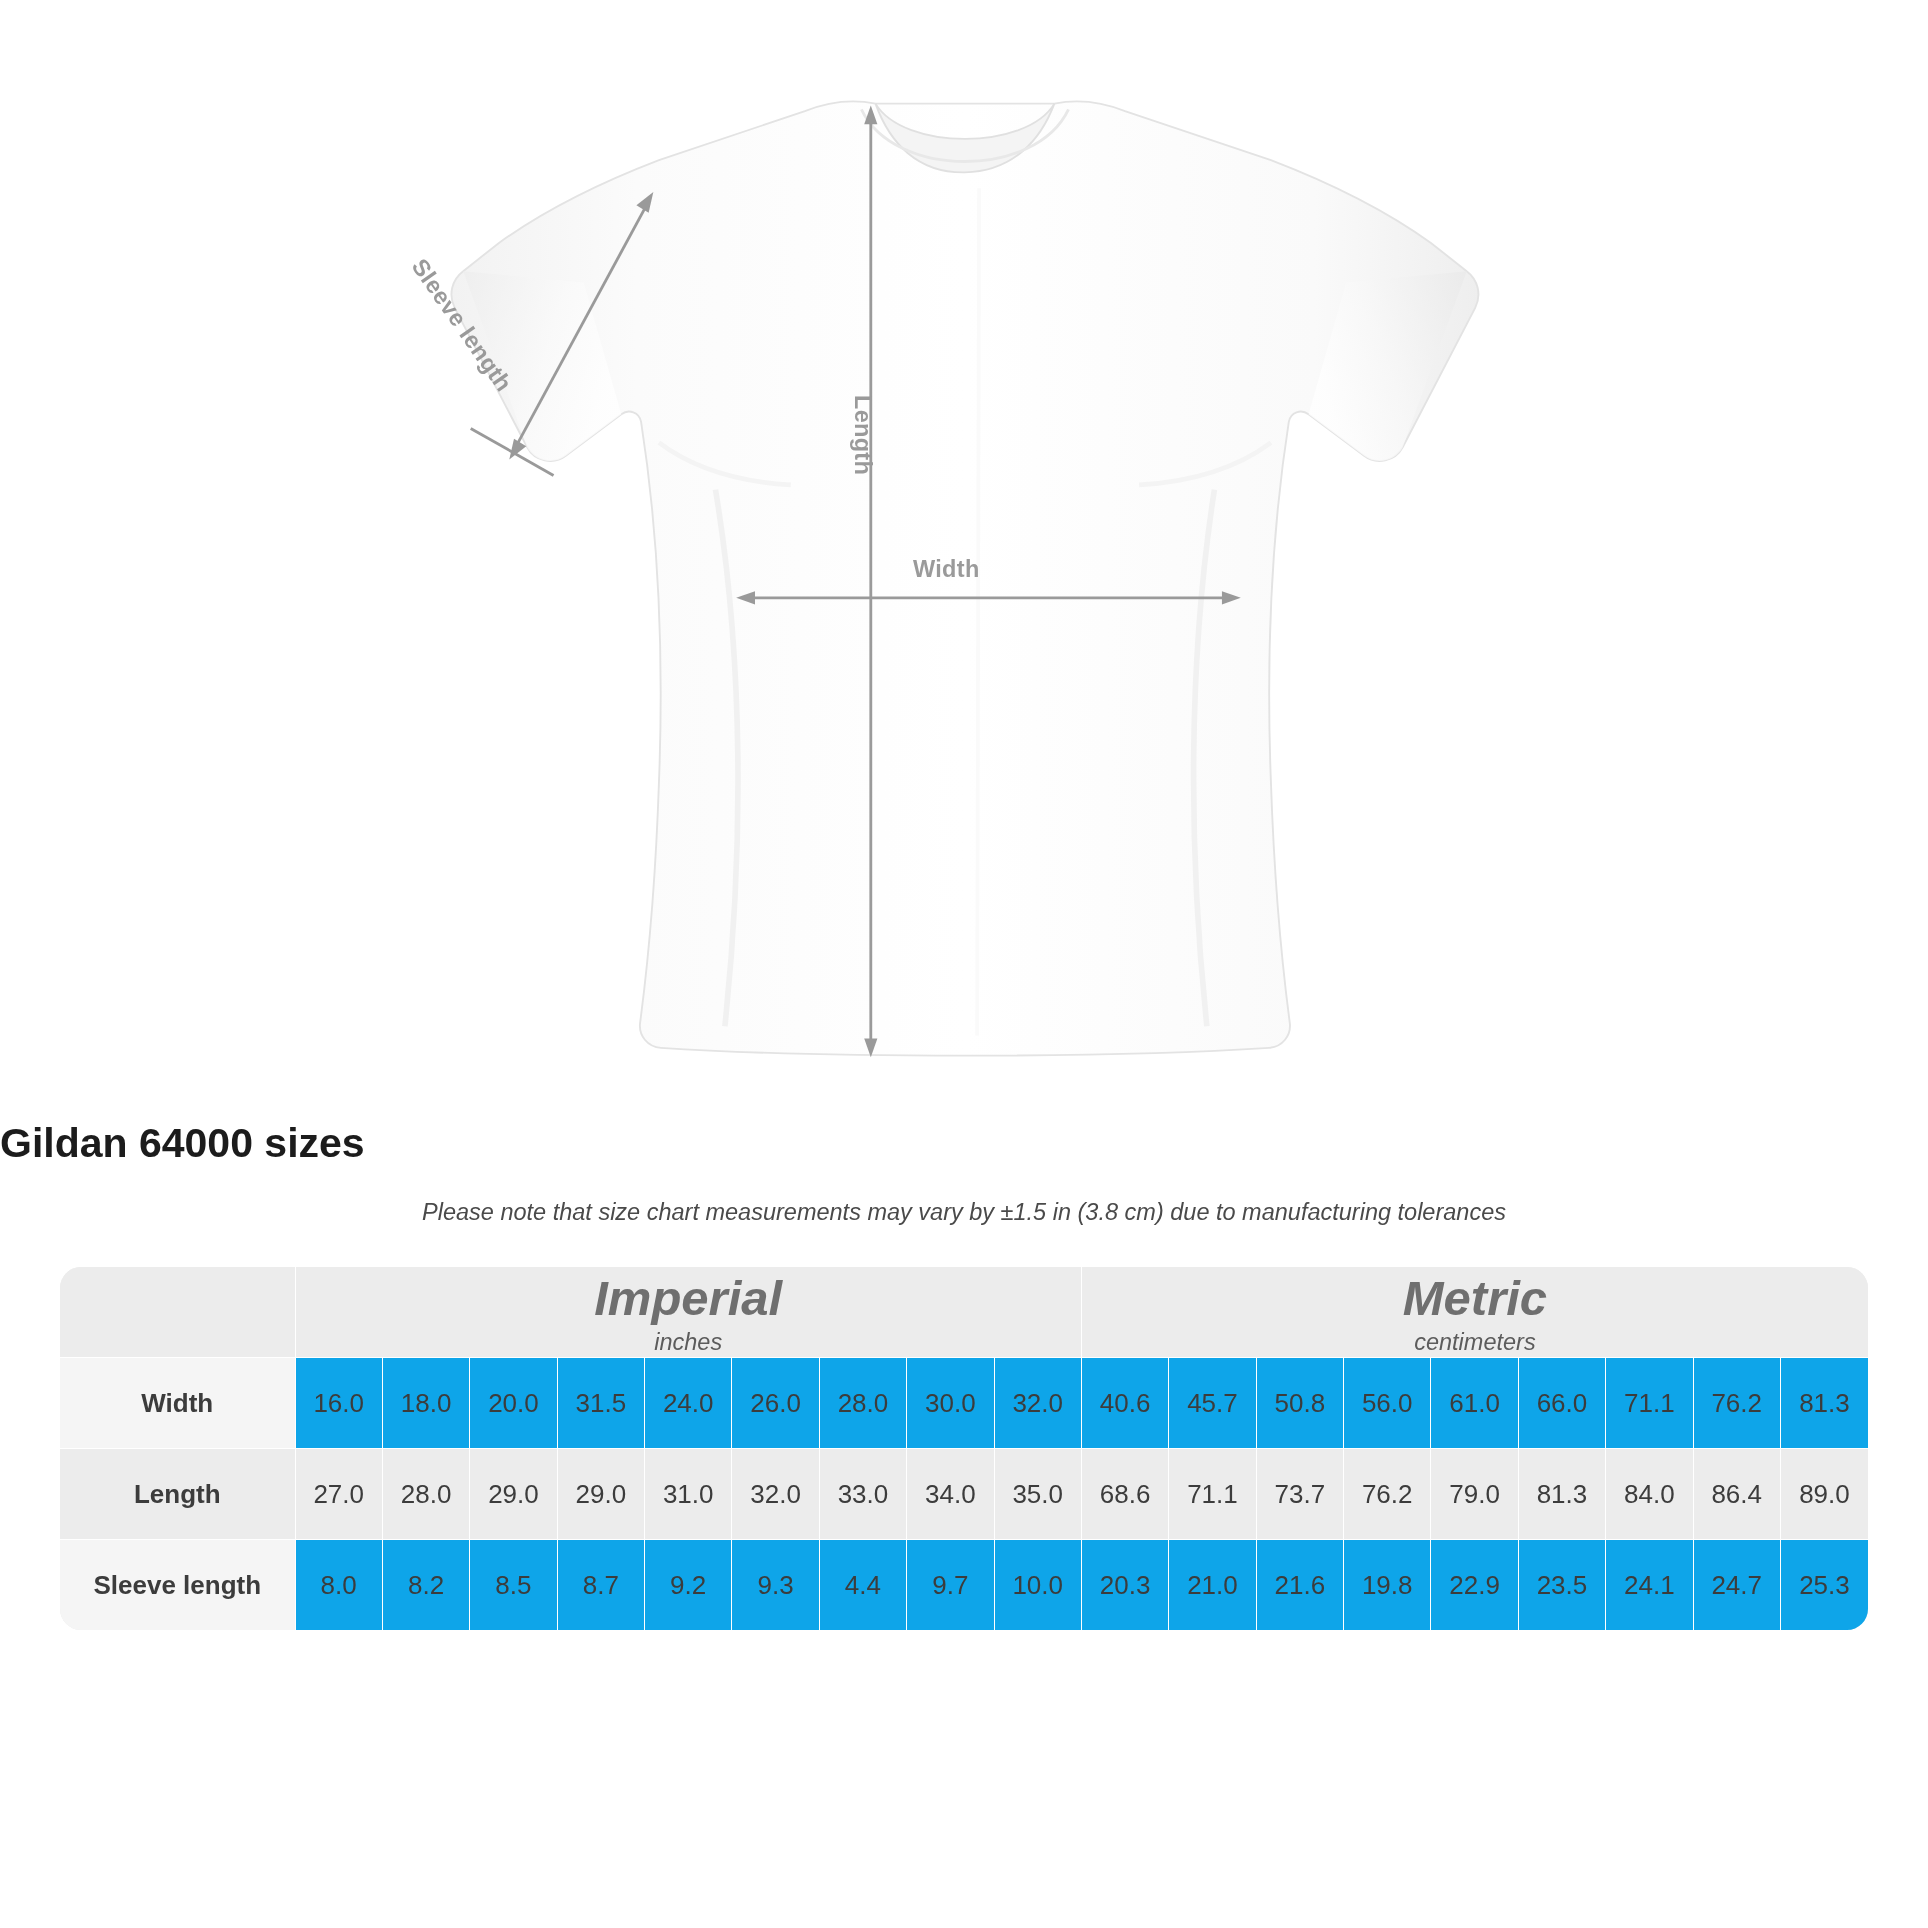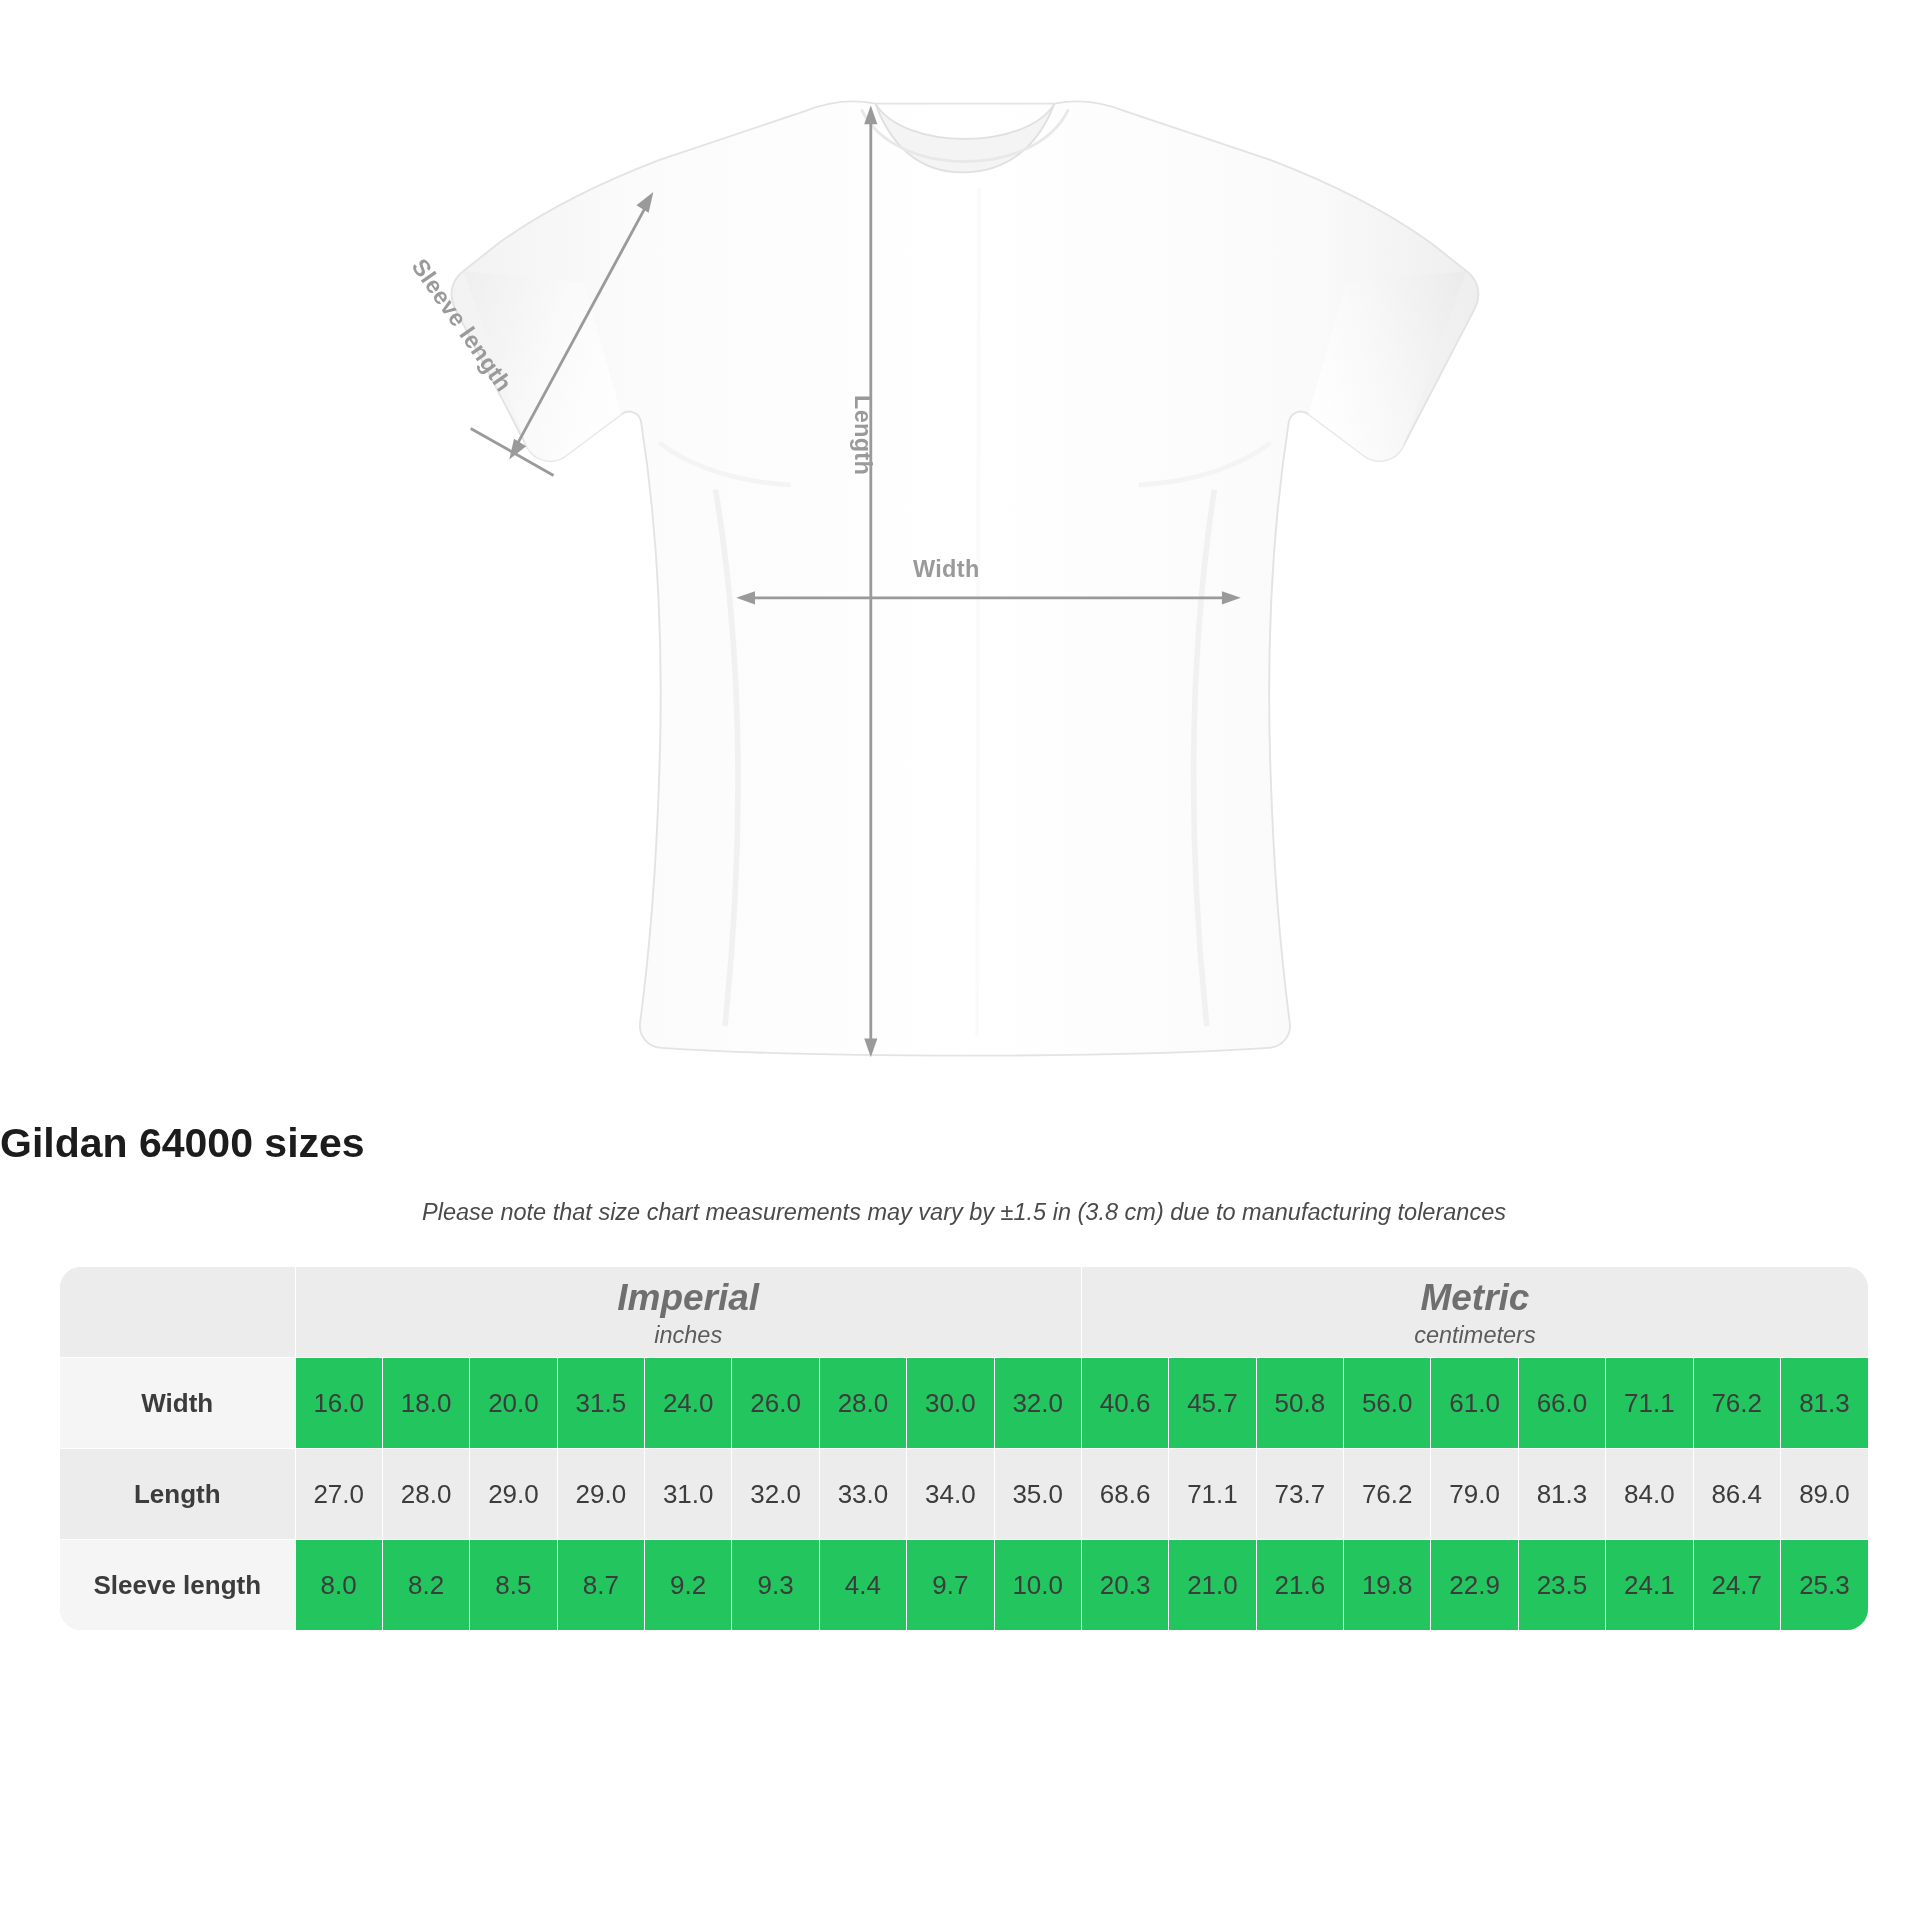--- a/index.html
+++ b/index.html
@@ -92,21 +92,21 @@
     color: #3c3c3c;
     padding: 0;
     height: 90px;
     background: #ececec;
   }
   .unit-head {
     height: 151px;
     vertical-align: middle;
   }
   .unit-head .unit-name {
-    font-size: 37px;
+    font-size: 49px;
     font-weight: bold;
     font-style: italic;
     color: #6f6f6f;
     line-height: 1.2;
   }
   .unit-head .unit-sub {
     font-size: 23.5px;
     font-style: italic;
     color: #5c5c5c;
     margin-top: 1px;
@@ -119,21 +119,21 @@
   .row-head {
     font-weight: bold;
     font-size: 28px;
     color: #4a4a4a;
   }
   .col-head {
     font-weight: bold;
     font-size: 27px;
     color: #4a4a4a;
   }
-  tr.row-alt td { background: #22c55e; }
+  tr.row-alt td { background: #0ea5e9; }
   tr.row-alt td.row-head { background: #f5f5f5; }
   .no-border-left { border-left: none !important; }
   .no-border-right { border-right: none !important; }
   .no-border-top { border-top: none !important; }
   .no-border-bottom { border-bottom: none !important; }
 </style>
 </head>
 <body>
 
 <div class="page">

